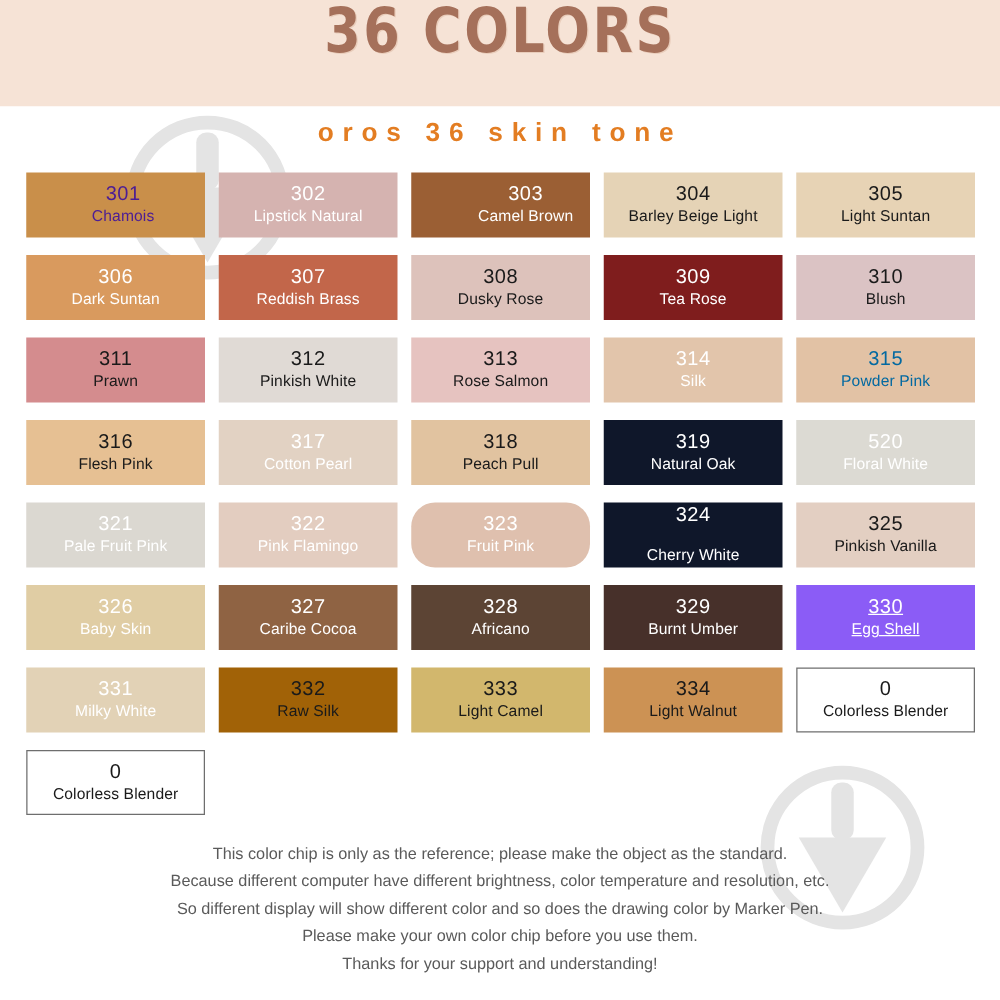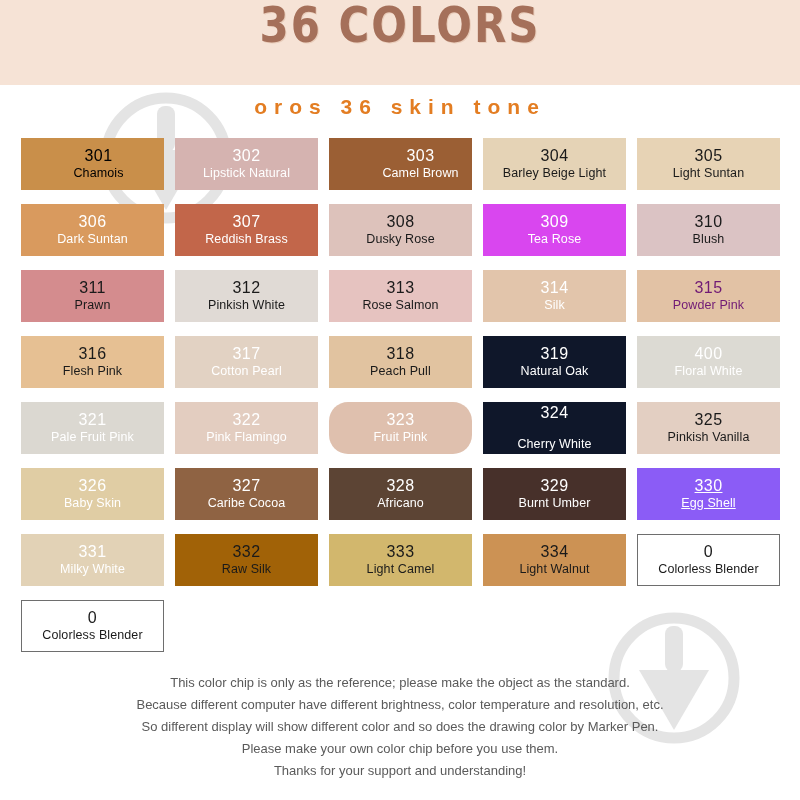--- a/index.html
+++ b/index.html
@@ -139,21 +139,21 @@
 </div>
 <div class="watermark" id="watermark-bottom">
   <svg width="140" height="140" viewBox="0 0 140 140" aria-hidden="true">
     <circle cx="70" cy="70" r="60" fill="none" stroke="#e4e4e4" stroke-width="11"></circle>
     <rect x="61" y="18" width="18" height="46" rx="8" fill="#e4e4e4"></rect>
     <path d="M35 62 L105 62 L70 122 Z" fill="#e4e4e4"></path>
   </svg>
 </div>
 
 <div id="swatch-grid">
-    <div class="swatch" style="background: rgb(201, 143, 74); color: #000000; padding-left: 12px;">
+    <div class="swatch" style="background: rgb(201, 143, 74); color: #4c1d95; padding-left: 12px;">
       <div class="code">301</div>
       <div class="name">Chamois</div>
     </div>
     <div class="swatch" style="background: rgb(213, 179, 176); color: rgb(255, 255, 255);">
       <div class="code">302</div>
       <div class="name">Lipstick Natural</div>
     </div>
     <div class="swatch" style="background: rgb(155, 95, 52); color: rgb(255, 255, 255); padding-left: 40px;">
       <div class="code">303</div>
       <div class="name">Camel Brown</div>
@@ -171,21 +171,21 @@
       <div class="name">Dark Suntan</div>
     </div>
     <div class="swatch" style="background: rgb(194, 102, 74); color: rgb(255, 255, 255);">
       <div class="code">307</div>
       <div class="name">Reddish Brass</div>
     </div>
     <div class="swatch" style="background: rgb(221, 194, 187); color: rgb(26, 26, 26);">
       <div class="code">308</div>
       <div class="name">Dusky Rose</div>
     </div>
-    <div class="swatch" style="background: #d946ef; color: rgb(255, 255, 255);">
+    <div class="swatch" style="background: #7f1d1d; color: rgb(255, 255, 255);">
       <div class="code">309</div>
       <div class="name">Tea Rose</div>
     </div>
     <div class="swatch" style="background: rgb(219, 195, 196); color: rgb(26, 26, 26);">
       <div class="code">310</div>
       <div class="name">Blush</div>
     </div>
     <div class="swatch" style="background: rgb(212, 140, 142); color: rgb(26, 26, 26);">
       <div class="code">311</div>
       <div class="name">Prawn</div>
@@ -195,42 +195,42 @@
       <div class="name">Pinkish White</div>
     </div>
     <div class="swatch" style="background: rgb(230, 195, 192); color: rgb(26, 26, 26);">
       <div class="code">313</div>
       <div class="name">Rose Salmon</div>
     </div>
     <div class="swatch" style="background: rgb(226, 197, 171); color: rgb(255, 255, 255);">
       <div class="code">314</div>
       <div class="name">Silk</div>
     </div>
-    <div class="swatch" style="background: rgb(226, 194, 165); color: #701a75;">
+    <div class="swatch" style="background: rgb(226, 194, 165); color: #0369a1;">
       <div class="code">315</div>
       <div class="name">Powder Pink</div>
     </div>
     <div class="swatch" style="background: rgb(230, 192, 147); color: rgb(26, 26, 26);">
       <div class="code">316</div>
       <div class="name">Flesh Pink</div>
     </div>
     <div class="swatch" style="background: rgb(226, 210, 195); color: rgb(255, 255, 255);">
       <div class="code">317</div>
       <div class="name">Cotton Pearl</div>
     </div>
     <div class="swatch" style="background: rgb(225, 195, 160); color: rgb(26, 26, 26);">
       <div class="code">318</div>
       <div class="name">Peach Pull</div>
     </div>
     <div class="swatch" style="background: #0f172a; color: rgb(255, 255, 255);">
       <div class="code">319</div>
       <div class="name">Natural Oak</div>
     </div>
     <div class="swatch" style="background: rgb(220, 218, 211); color: rgb(255, 255, 255);">
-      <div class="code">400</div>
+      <div class="code">520</div>
       <div class="name">Floral White</div>
     </div>
     <div class="swatch" style="background: rgb(219, 216, 209); color: rgb(255, 255, 255);">
       <div class="code">321</div>
       <div class="name">Pale Fruit Pink</div>
     </div>
     <div class="swatch" style="background: rgb(227, 205, 192); color: rgb(255, 255, 255);">
       <div class="code">322</div>
       <div class="name">Pink Flamingo</div>
     </div>

